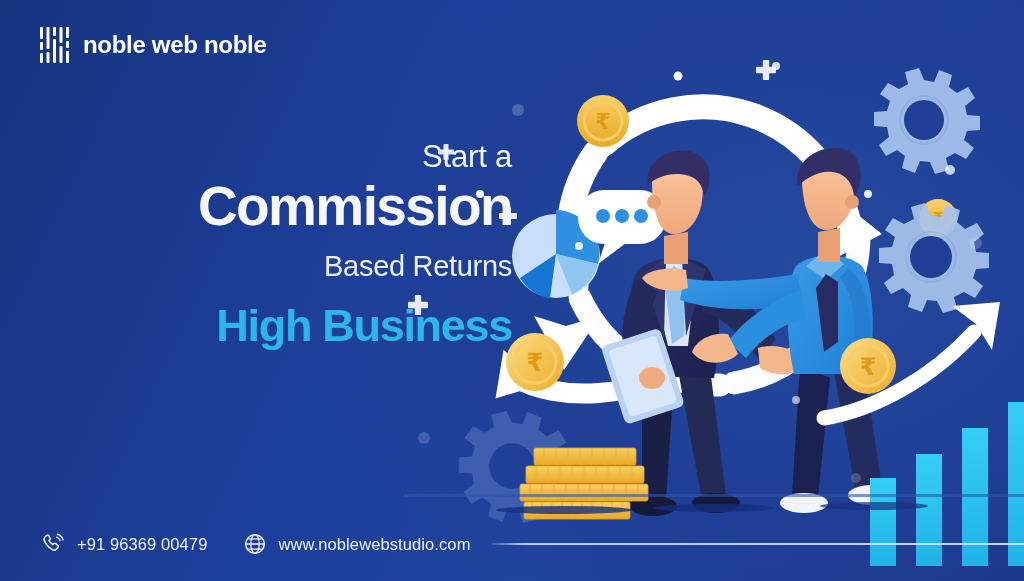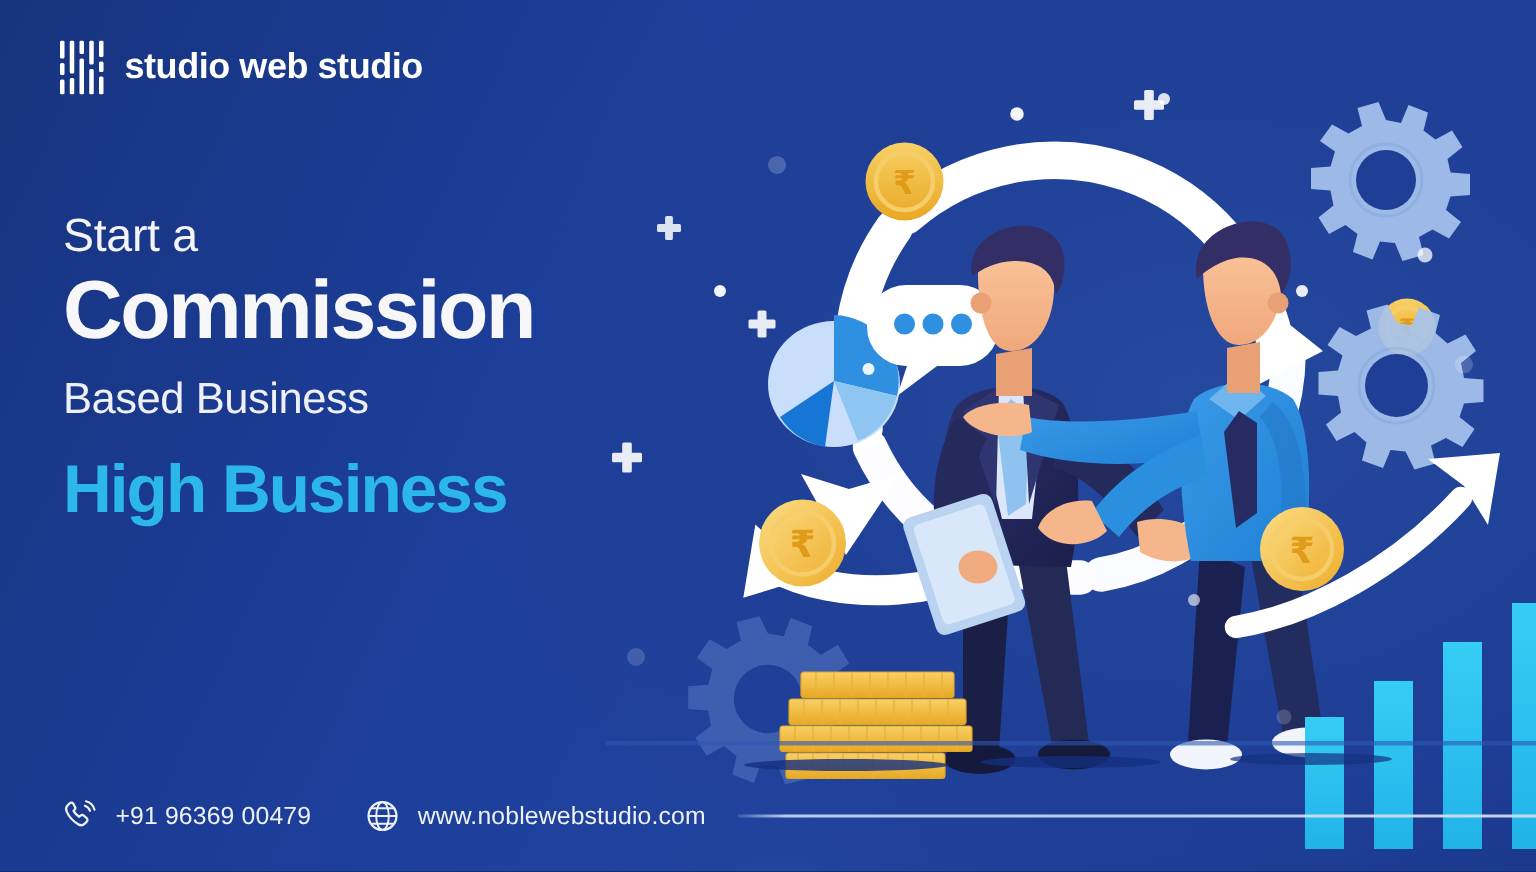--- a/index.html
+++ b/index.html
@@ -24,21 +24,21 @@
     display:flex; align-items:center; gap:13px;
   }
   .logo-mark { width:30px; height:36px; display:block; }
   .logo-text {
     color:#ffffff; font-size:24px; font-weight:600;
     letter-spacing:-0.3px; line-height:1;
     font-family:"Liberation Sans", sans-serif;
   }
 
   
-  .copy { position:absolute; left:42px; top:140px; width:470px; }
+  .copy { position:absolute; left:42px; top:140px; width:470px;text-align:right; }
   .kicker {
     color:#f3f4f8; font-size:31px; font-weight:400;
     letter-spacing:-0.2px; line-height:1.08; margin-bottom:4px;
   }
   .hero-title {
     color:#f7f7f9; font-size:55px; font-weight:700;
     letter-spacing:-1.6px; line-height:1.06; margin-bottom:15px;
   }
   .subtitle {
     color:#eef0f6; font-size:29px; font-weight:400;
@@ -328,27 +328,27 @@
         <rect x="6.5" y="25" width="3" height="11" rx="1"></rect>
         <rect x="13" y="0" width="3" height="9" rx="1"></rect>
         <rect x="13" y="12" width="3" height="24" rx="1"></rect>
         <rect x="19.5" y="0" width="3" height="16" rx="1"></rect>
         <rect x="19.5" y="19" width="3" height="17" rx="1"></rect>
         <rect x="26" y="0" width="3" height="11" rx="1"></rect>
         <rect x="26" y="14" width="3" height="7" rx="1"></rect>
         <rect x="26" y="24" width="3" height="12" rx="1"></rect>
       </g>
     </svg>
-    <span class="logo-text">studio web studio</span>
+    <span class="logo-text">noble web noble</span>
   </div>
 
   <div class="copy">
     <div class="kicker">Start a</div>
     <div class="hero-title">Commission</div>
-    <div class="subtitle">Based Business</div>
+    <div class="subtitle">Based Returns</div>
     <div class="accent-line">High Business</div>
   </div>
 
   <div class="footer">
 
     <div class="contact">
       <svg class="contact-ico" viewBox="0 0 24 24">
         <path d="M6.8 3.6c-.7-.7-1.8-.6-2.5.1L3 5c-1 1-1.2 2.5-.6 3.9 1.5 3.5 4.2 6.5 7.7 8.6 1.5.9 3.3.7 4.4-.4l1.3-1.3c.7-.7.7-1.8 0-2.4l-2.1-1.8c-.6-.5-1.4-.4-2 .1l-.9.8c-1.6-1-2.9-2.3-3.8-3.9l.8-.9c.5-.5.6-1.3.1-1.9z" fill="none" stroke="#eef1f8" stroke-width="1.5" stroke-linejoin="round"></path>
         <path d="M14.6 5.2c1.6.5 2.9 1.8 3.4 3.4" fill="none" stroke="#eef1f8" stroke-width="1.4" stroke-linecap="round"></path>
         <path d="M15.3 2.2c2.8.7 5 2.9 5.7 5.7" fill="none" stroke="#eef1f8" stroke-width="1.4" stroke-linecap="round"></path>

